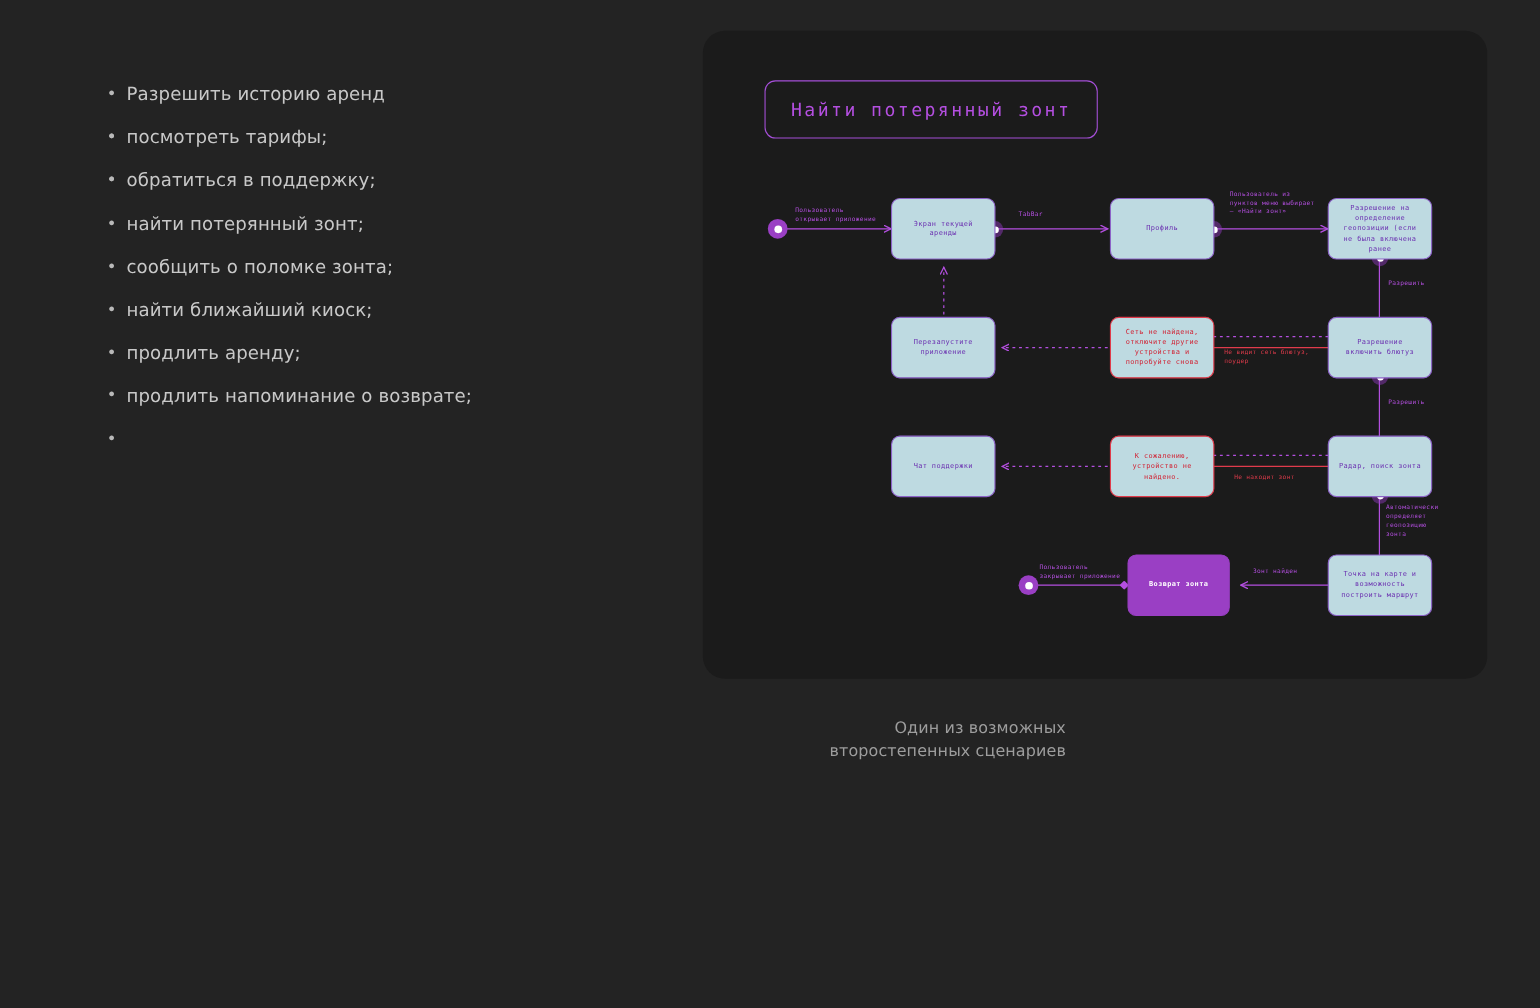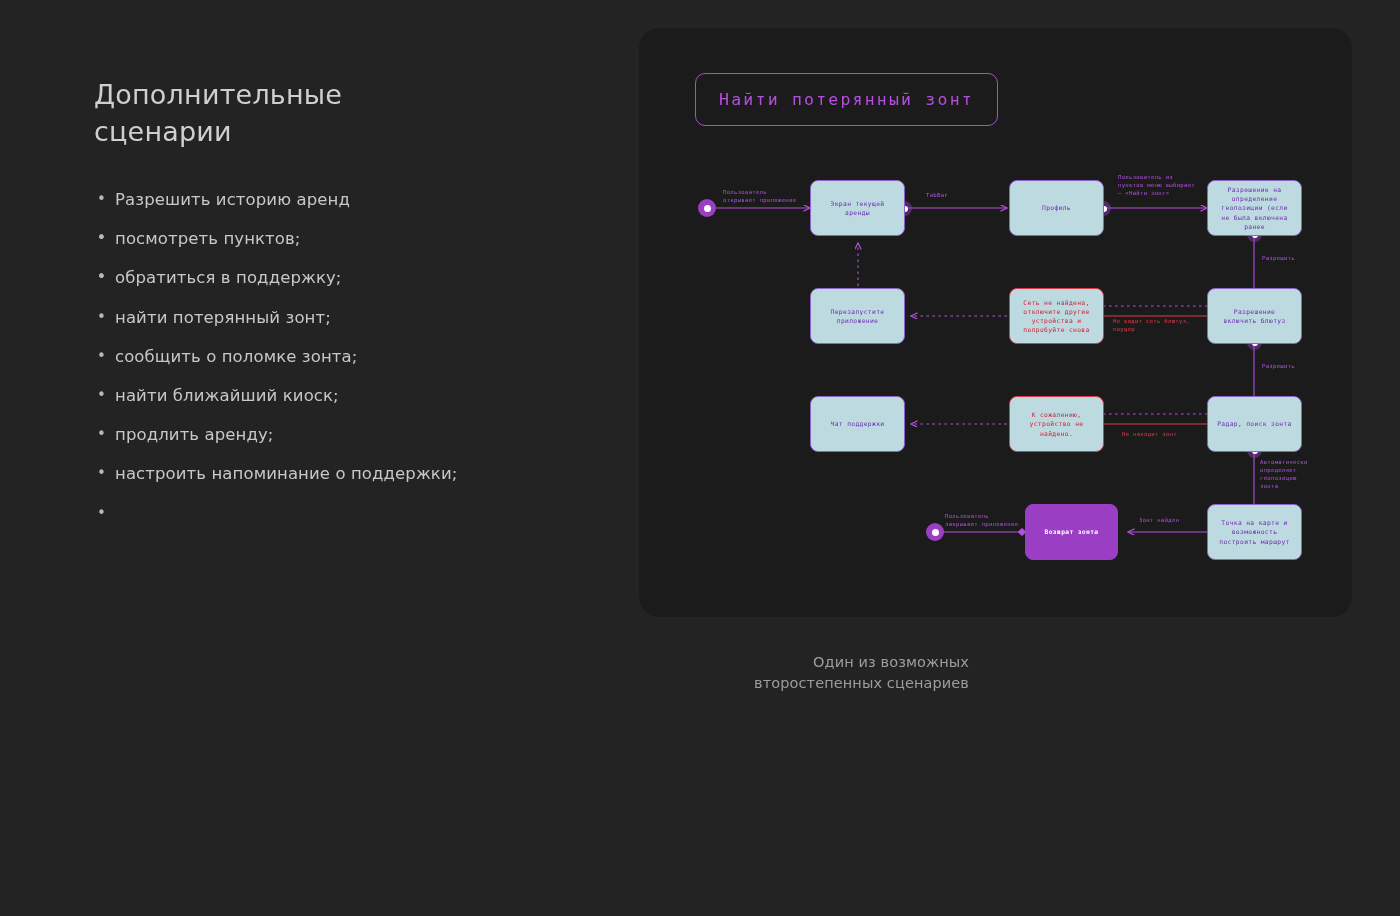--- a/index.html
+++ b/index.html
@@ -182,32 +182,31 @@
     font-size: 14.5px;
     line-height: 20.5px;
     color: #9d9d9d;
     letter-spacing: 0.1px;
   }
 </style>
 </head>
 <body>
 
 <div id="left-column">
-  <h1 id="page-title">Дополнительные сценарии</h1>
   <ul id="scenario-list">
     <li><span class="bullet">•</span><span>Разрешить историю аренд</span></li>
     <li><span class="bullet">•</span></li>
-    <li><span class="bullet">•</span><span>посмотреть пунктов;</span></li>
+    <li><span class="bullet">•</span><span>посмотреть тарифы;</span></li>
     <li><span class="bullet">•</span></li>
     <li><span class="bullet">•</span><span>обратиться в поддержку;</span></li>
     <li><span class="bullet">•</span><span>найти потерянный зонт;</span></li>
     <li><span class="bullet">•</span><span>сообщить о поломке зонта;</span></li>
     <li><span class="bullet">•</span><span>найти ближайший киоск;</span></li>
     <li><span class="bullet">•</span><span>продлить аренду;</span></li>
-    <li><span class="bullet">•</span><span>настроить напоминание о поддержки;</span></li>
+    <li><span class="bullet">•</span><span>продлить напоминание о возврате;</span></li>
     <li><span class="bullet">•</span></li>
   </ul>
 </div>
 
 <div id="diagram-panel">
 
   <div id="diagram-heading">Найти потерянный зонт</div>
 
   <div id="flow-canvas">
 

